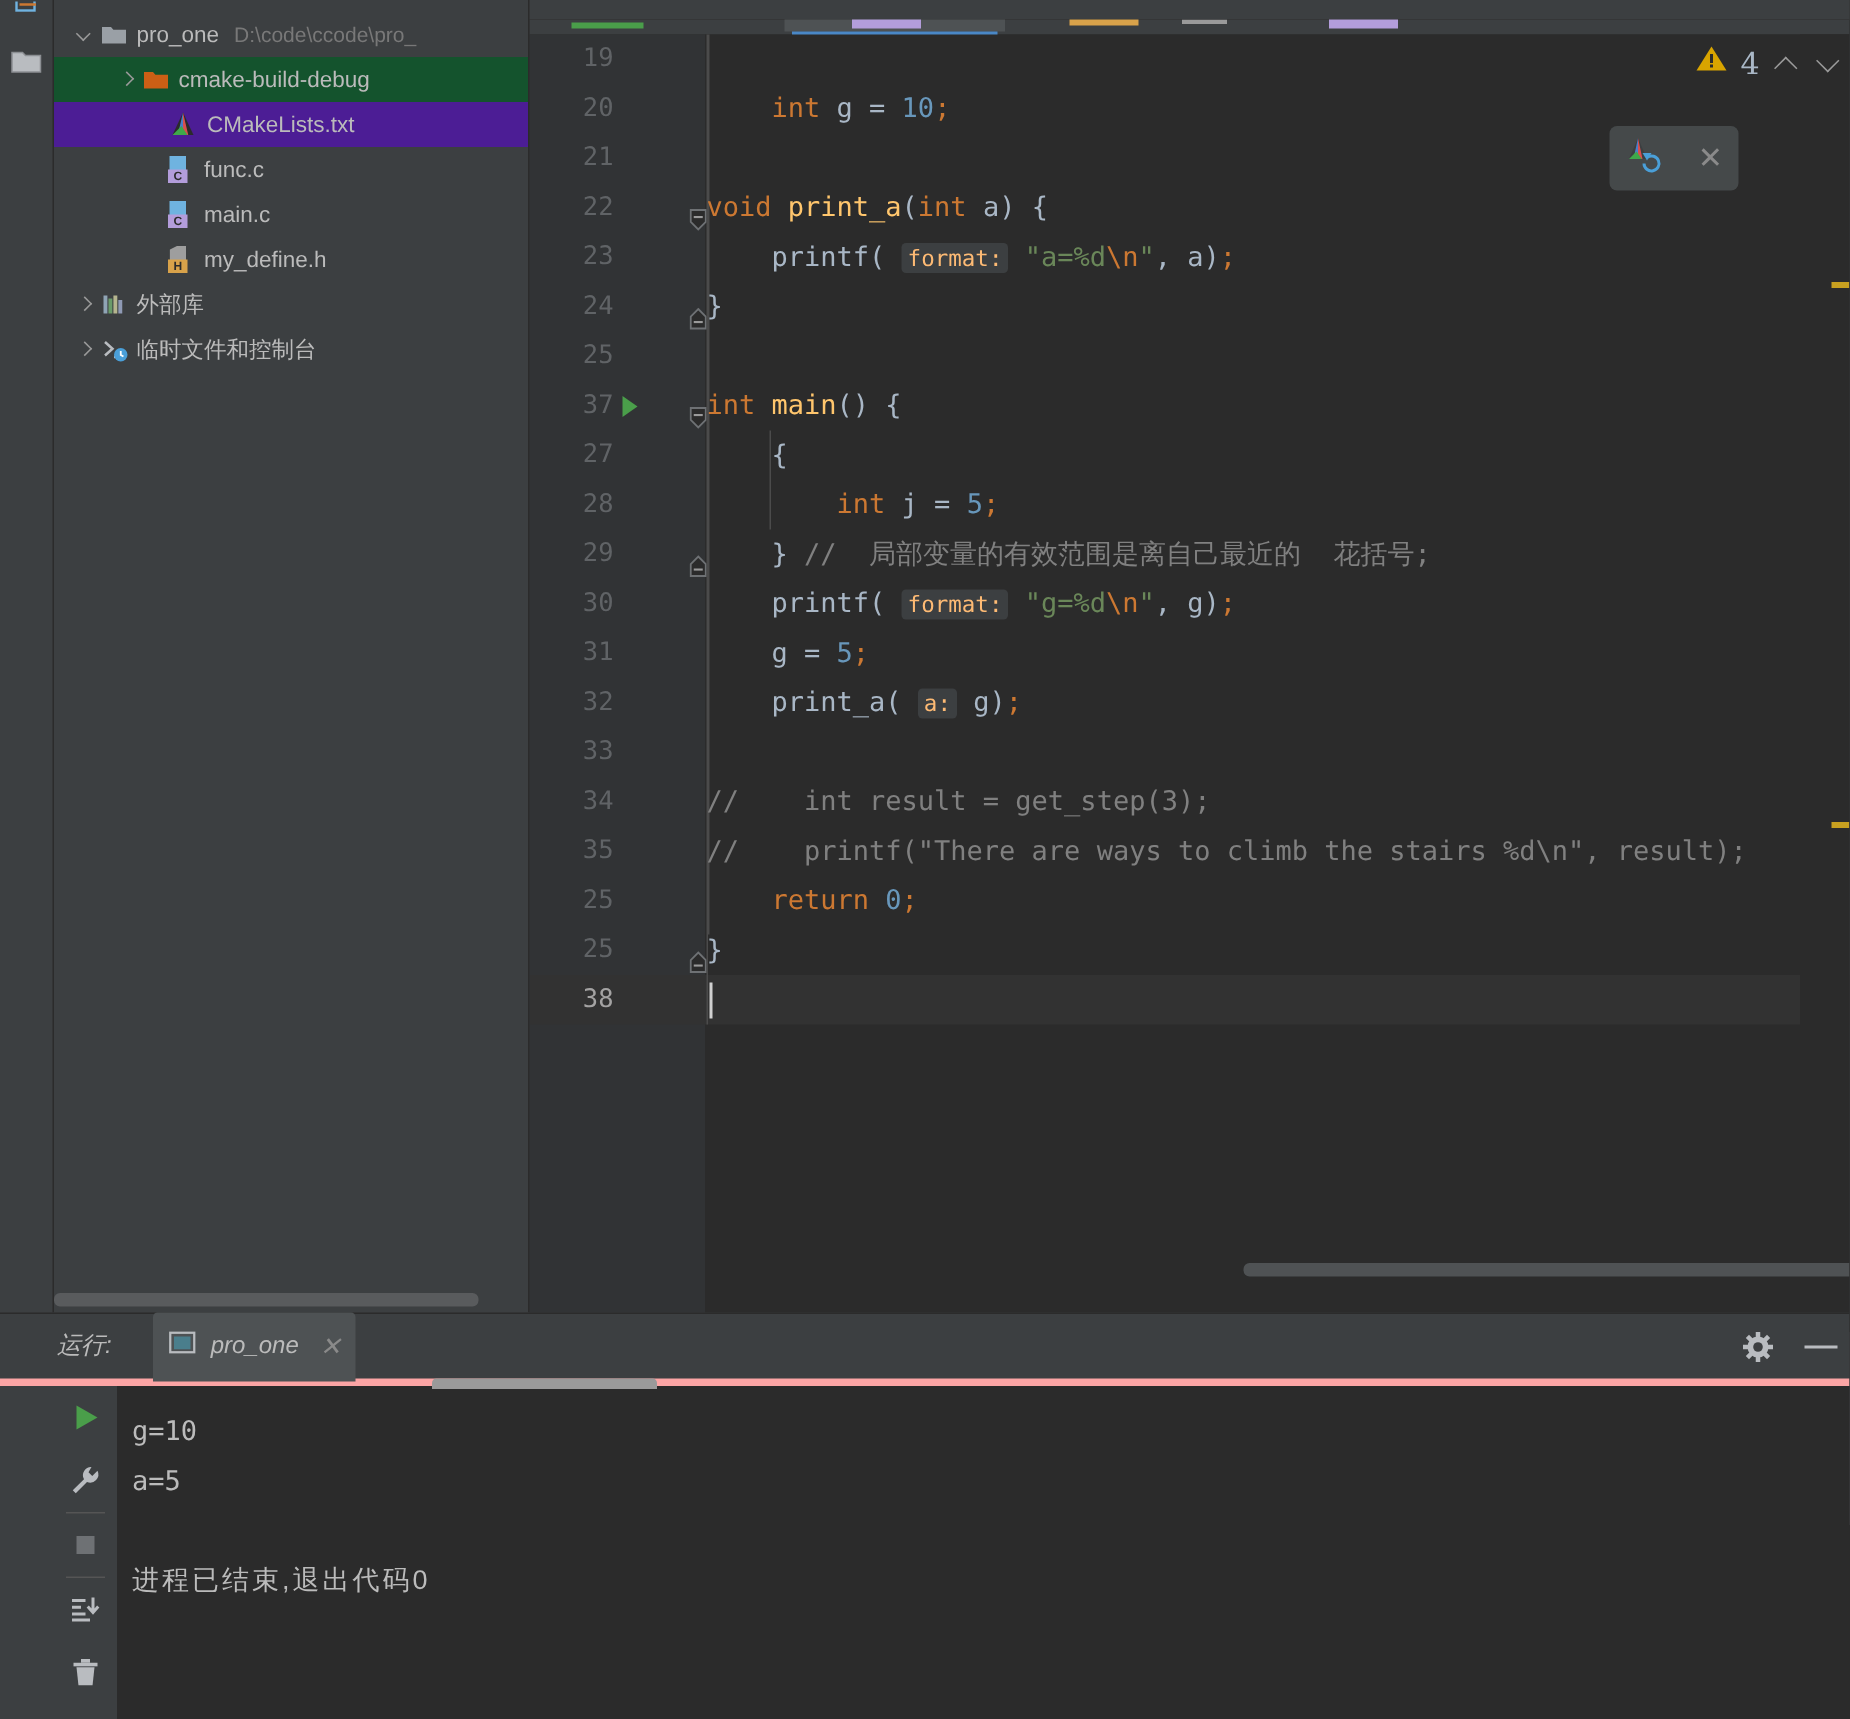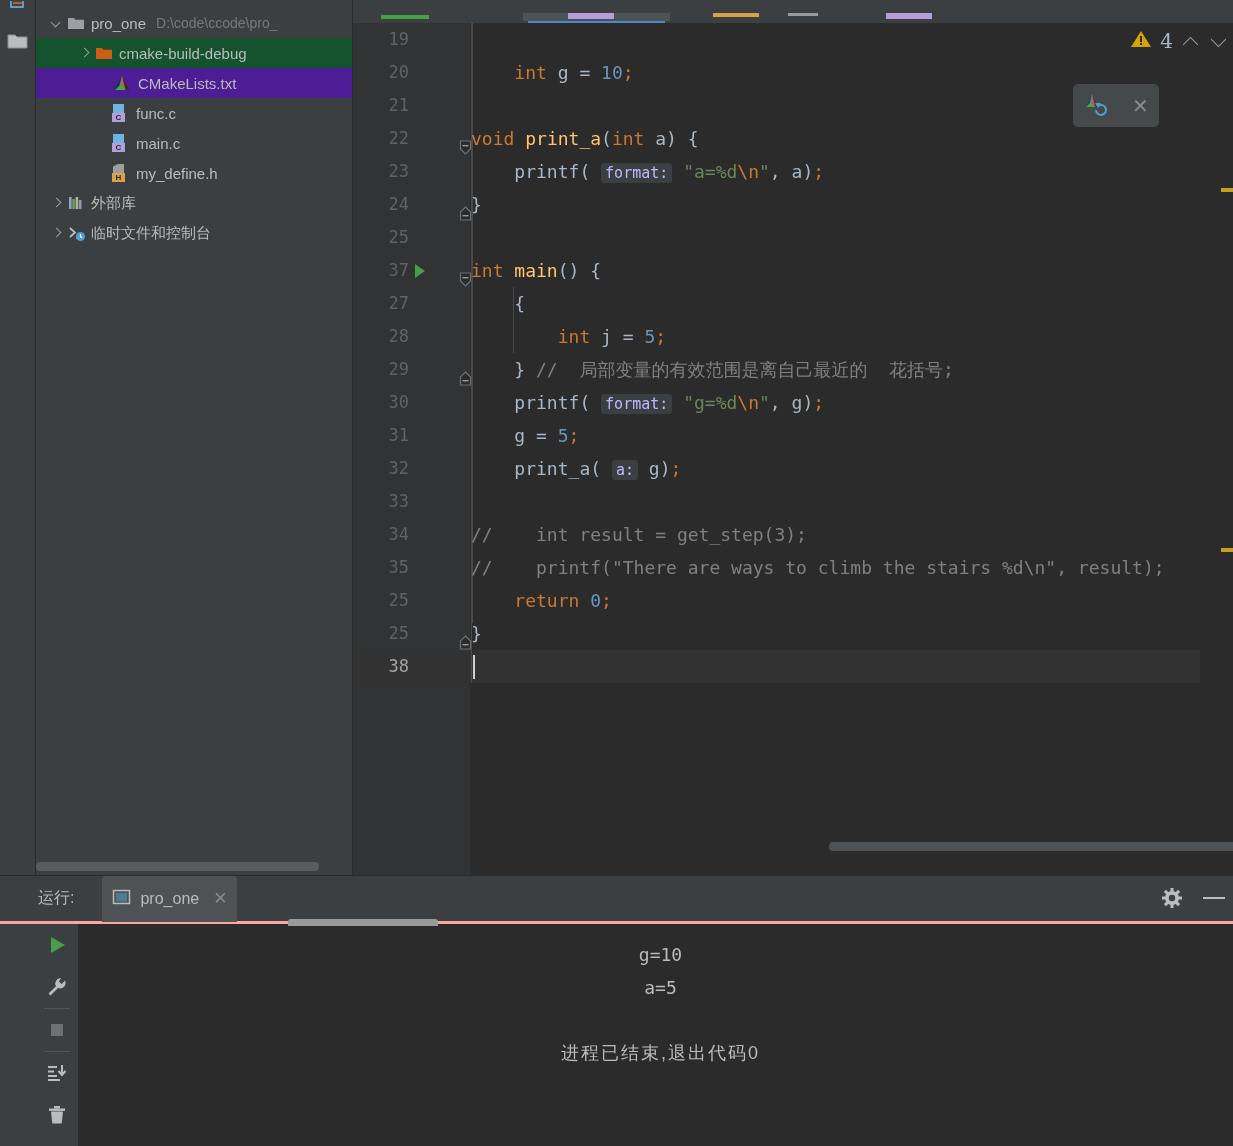--- a/index.html
+++ b/index.html
@@ -109,21 +109,21 @@
   .kw   { color: #cc7832; }
   .fn   { color: #ffc66d; }
   .num  { color: #6897bb; }
   .str  { color: #6a8759; }
   .esc  { color: #cc7832; }
   .id   { color: #a9b7c6; }
   .cmt  { color: #808080; }
   .punc { color: #a9b7c6; }
   .semi { color: #cc7832; }
   .hint {
-    background: #3c3f41; color: #c4b5fd; font-size: 15px;
+    background: #3c3f41; color: #fdba74; font-size: 15px;
     padding: 1px 4px; border-radius: 3px;
   }
 
   .indent-guide { position: absolute; width: 1px; background: #4b4b4b; }
   .caret { position:absolute; width: 2px; background: #d0d0d0; }
   .cur-line-bg { position:absolute; background: #323232; height: 33px; left:0; right:0; }
 
   .fold-mark {
     position: absolute; width: 11px; height: 13px;
   }
@@ -160,21 +160,21 @@
   }
   .marker { position: absolute; right: 0; width: 12px; height: 4px; }
 
   
   .runwin {
     position: absolute; left: 0; top: 875px; width: 1233px; height: 271px;
     background: #3c3f41; border-top: 1px solid #2b2b2b;
   }
   .run-header {
     position: relative; height: 48px; display: flex; align-items: center;
-    padding-left: 38px; border-bottom: 3px solid #fca5a5;
+    padding-left: 38px; border-bottom: 5px solid #fca5a5; font-style: italic;
   }
   .run-title { color: #bbbbbb; font-size: 16px; }
   .run-tab {
     margin-left: 28px; height: 46px; display: flex; align-items: center; gap: 8px;
     background: #4e5254; padding: 0 10px; border-radius: 3px 3px 0 0;
   }
   .run-tab-label { color: #bbbbbb; font-size: 16px; }
   .tab-close {
     color: #8a8a8a; font-size: 17px; margin-left: 6px; line-height: 1;
   }
@@ -183,21 +183,21 @@
   }
   .run-body { position: relative; height: 222px; }
   .run-toolbar {
     position: absolute; left: 36px; top: 0; width: 42px; bottom: 0;
     background: #3c3f41; display: flex; flex-direction: column; align-items: center;
   }
   .rt-btn { width: 42px; height: 42px; display: flex; align-items: center; justify-content: center; }
   .rt-sep { width: 26px; height: 1px; background: #555; }
   .console {
     position: absolute; left: 78px; top: 0; right: 0; bottom: 0;
-    background: #2b2b2b; padding: 14px 0 12px 10px; text-align: center;
+    background: #2b2b2b; padding: 14px 0 12px 10px;
   }
   .console-line {
     font-family: "DejaVu Sans Mono", monospace; font-size: 18px; color: #bbbbbb;
     height: 33px; line-height: 33px;
   }
   .console-line.cn { font-family: "Liberation Sans", sans-serif; letter-spacing: 2px; }
   .console-tabtop {
     position: absolute; left: 210px; top: -5px; width: 150px; height: 7px;
     background: #9a9a9a; border-radius: 3px 3px 0 0;
   }

